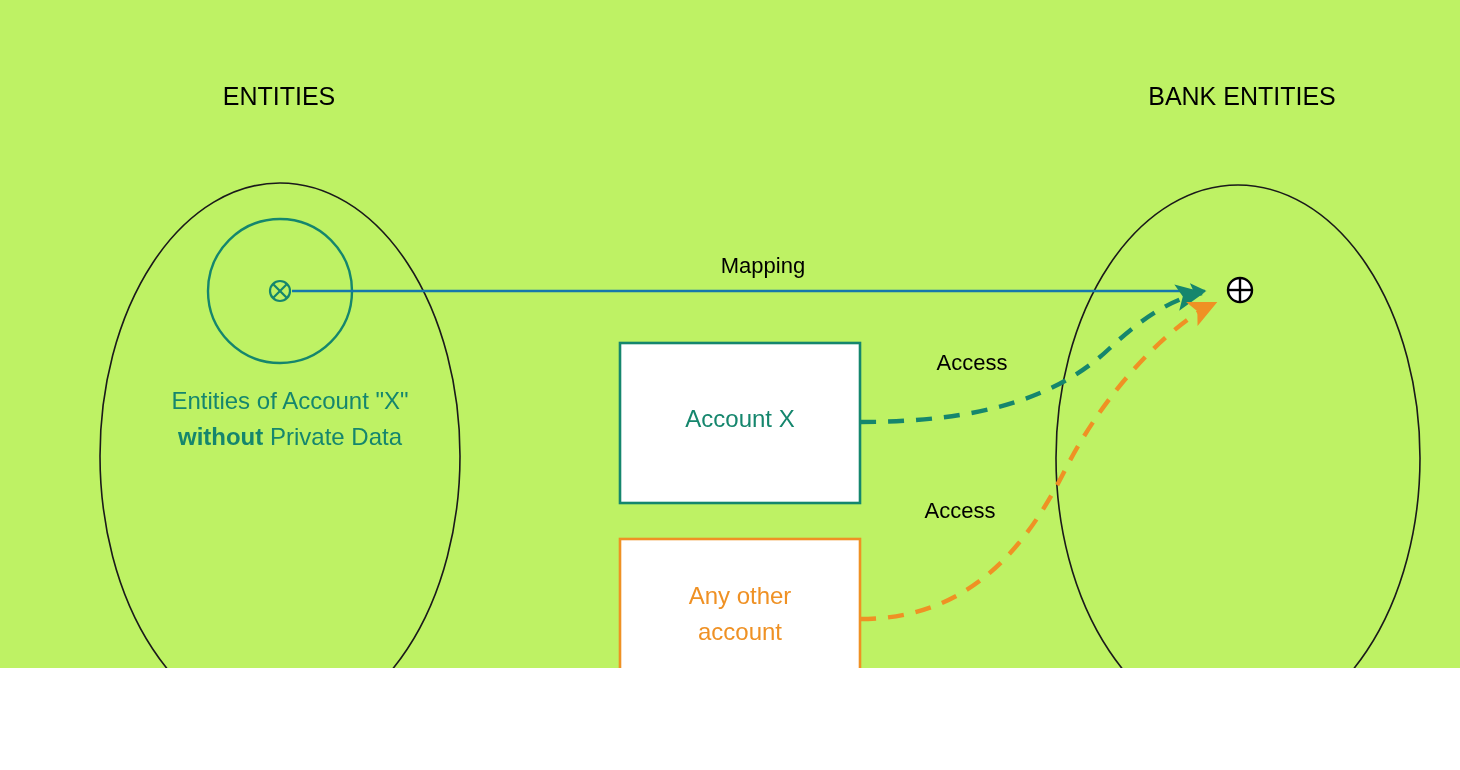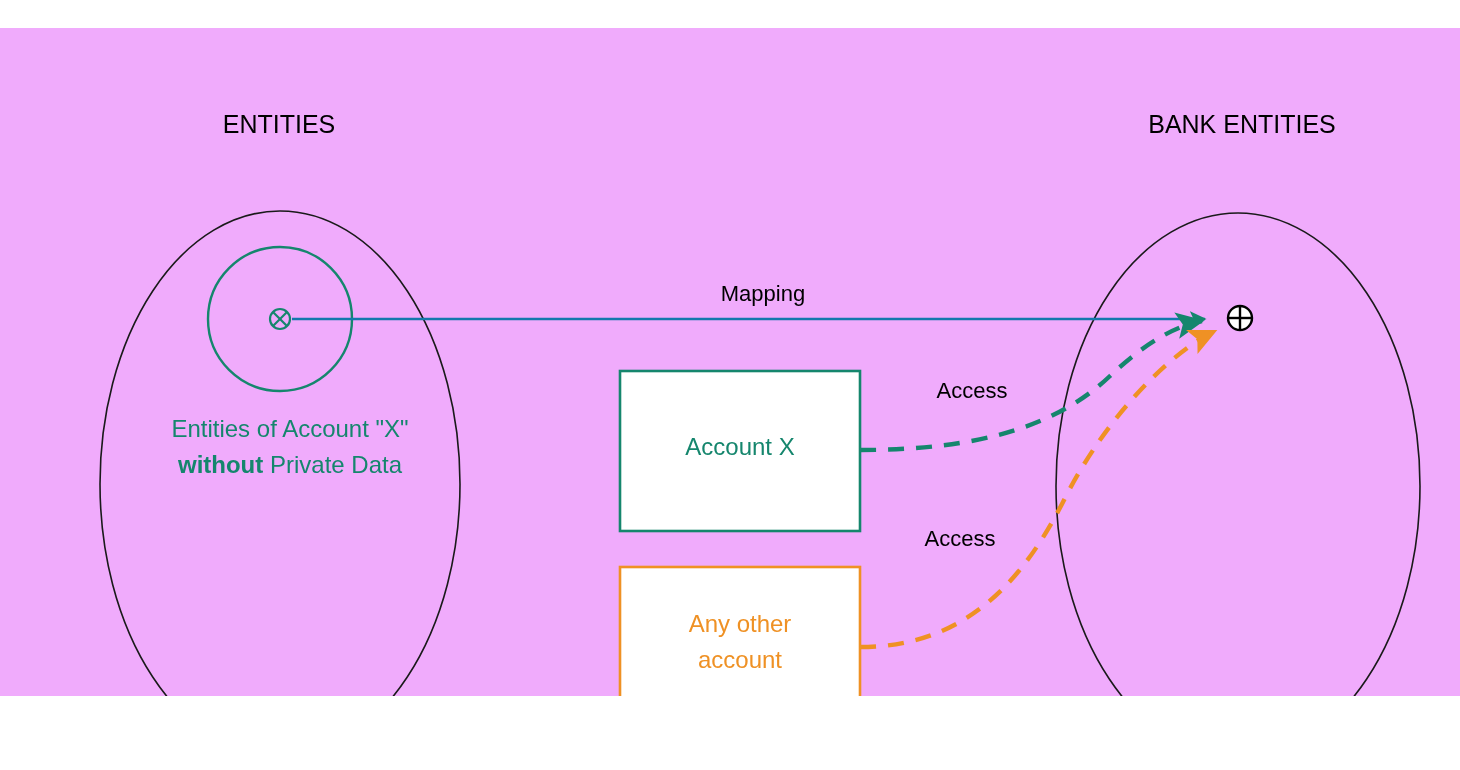--- a/index.html
+++ b/index.html
@@ -7,23 +7,22 @@
     padding: 0;
     background: #ffffff;
   }
   body {
     font-family: "Liberation Sans", sans-serif;
   }
   #canvas {
     position: relative;
     width: 1460px;
     height: 668px;
-    background: #f0abfc;
+    background: #bef264;
     overflow: hidden;
-    margin-top: 28px;
   }
   #diagram-svg {
     position: absolute;
     left: 0;
     top: 0;
     width: 1460px;
     height: 770px;
   }
   .hdr {
     font-size: 25px;

